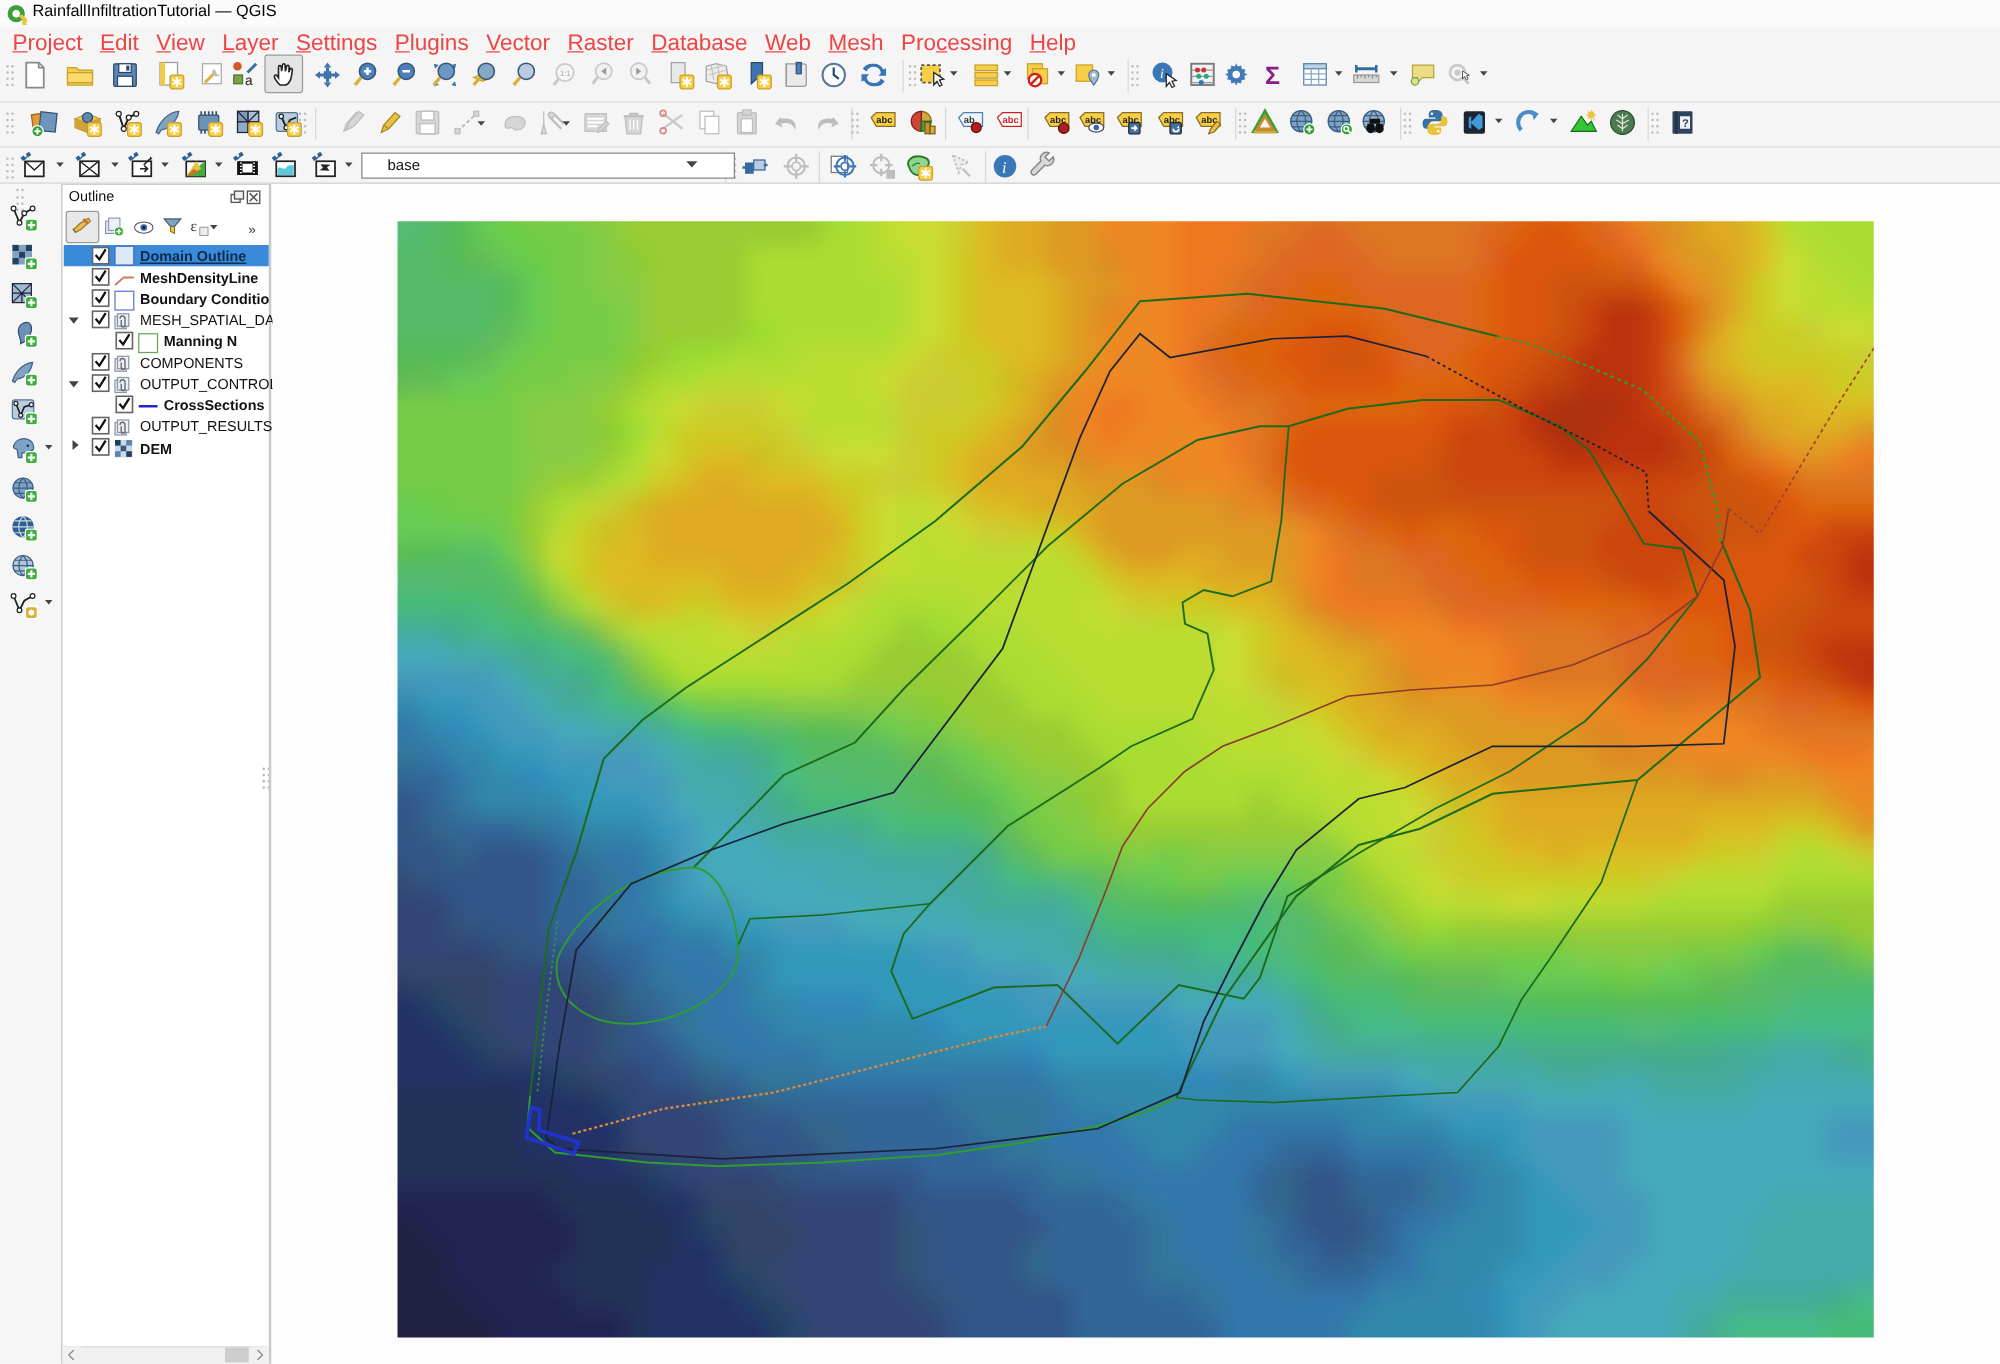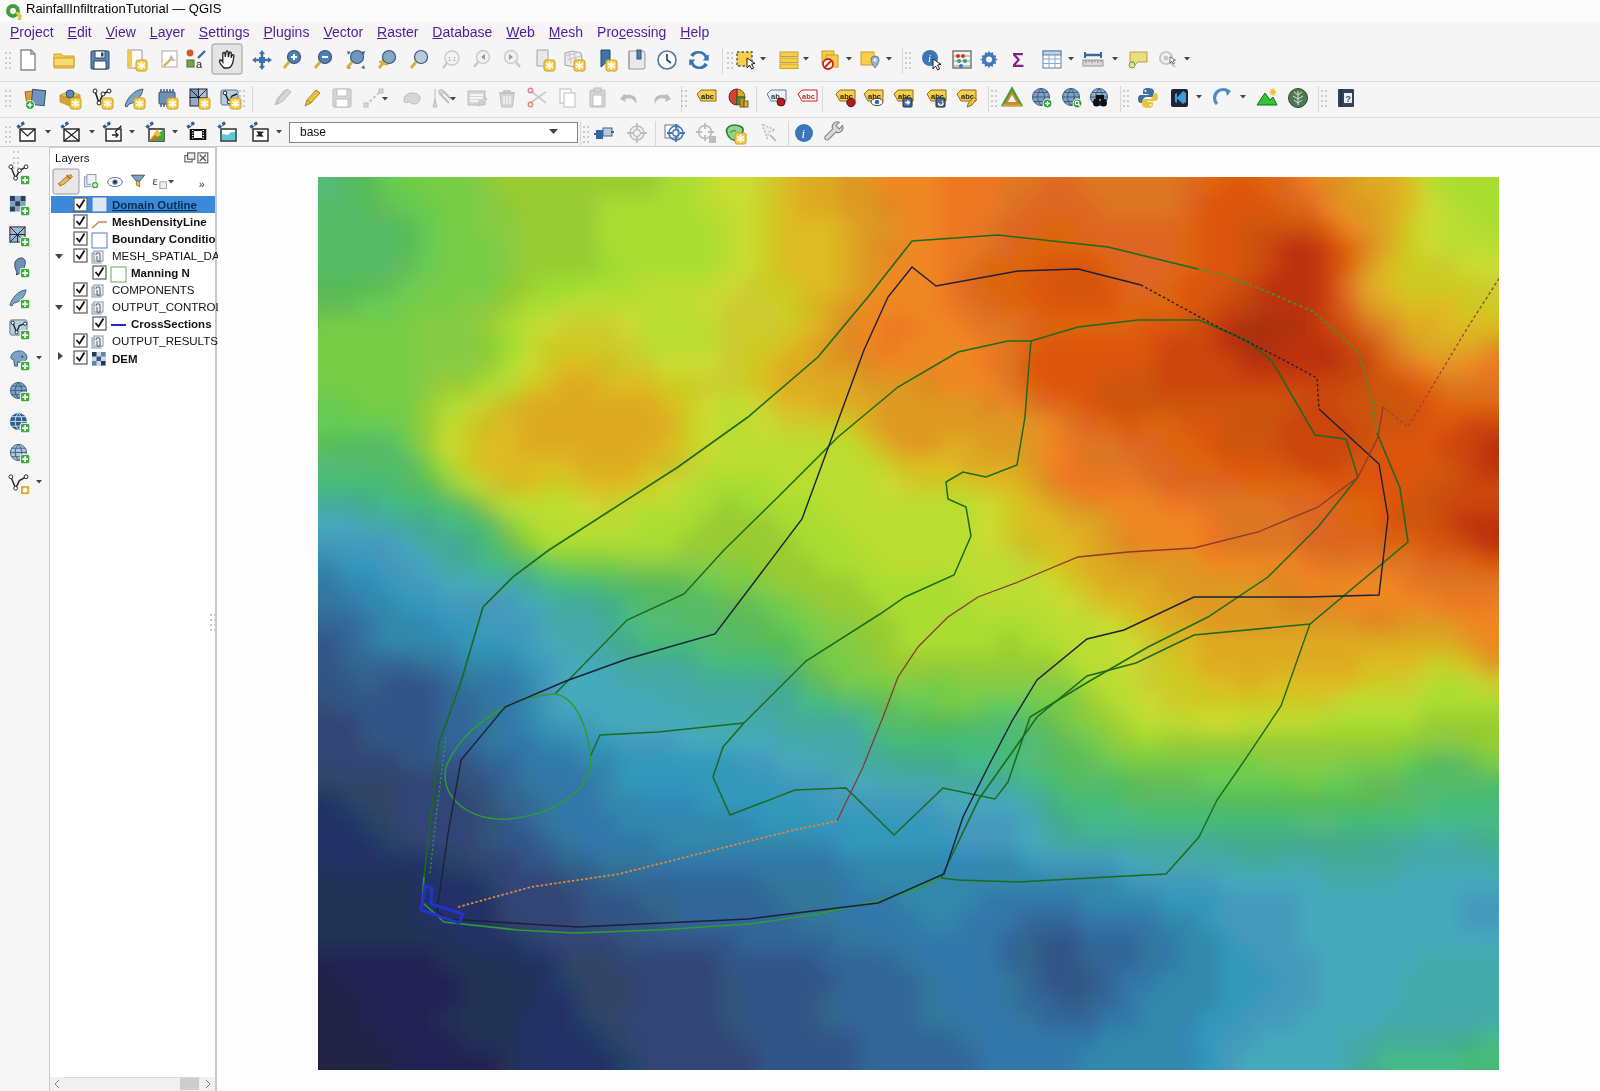--- a/index.html
+++ b/index.html
@@ -1,12 +1,12 @@
 <!DOCTYPE html>
-<html><head><meta charset="utf-8"><style>html,body{margin:0;padding:0;width:1600px;height:1091px;overflow:hidden;background:#fdfdfd;font-family:"Liberation Sans",sans-serif}.a{position:absolute}.mi{display:inline-block;padding:3px 7px;font-size:14px;color:#4c1d95}</style></head><body>
+<html><head><meta charset="utf-8"><style>html,body{margin:0;padding:0;width:1600px;height:1091px;overflow:hidden;background:#fdfdfd;font-family:"Liberation Sans",sans-serif}.a{position:absolute}.mi{display:inline-block;padding:3px 7px;font-size:18px;color:#ef4444}</style></head><body>
 <div class="a" style="left:0;top:0;width:1600px;height:146px;background:#f5f5f5"></div>
 <div class="a" style="left:0;top:0;width:1600px;height:22px;background:#fbfbfb"></div>
 <div class="a" style="left:0;top:81px;width:1600px;height:1px;background:#dcdcdc"></div>
 <div class="a" style="left:0;top:117px;width:1600px;height:1px;background:#dcdcdc"></div>
 <div class="a" style="left:0;top:146px;width:1600px;height:1px;background:#cccccc"></div>
 <svg class="a" style="left:5px;top:3px" width="17" height="17" viewBox="0 0 16 16">
     <circle cx="7.5" cy="7.5" r="6.5" fill="#3f9e3c"></circle>
     <circle cx="7.5" cy="7.5" r="2.8" fill="#fff"></circle>
     <path d="M9 9l6 6 1-3-4-4z" fill="#e9c33c"></path>
     <path d="M12 12l4 4h-4z" fill="#e9c33c"></path>
@@ -614,21 +614,21 @@
     </g>
     <rect x="788" y="121" width="1" height="26" fill="#d8d8d8"></rect>
     <g transform="translate(793,122) scale(1.0)">
       <circle cx="11" cy="11" r="9" fill="#3a77b8"></circle>
       <text x="8.5" y="16" font-size="13" font-style="italic" font-family="Liberation Serif" fill="#fff">i</text>
     </g>
     <g transform="translate(822,121) scale(1.0)">
       <path d="M20.5 4.5a5 5 0 01-6.6 6.6L7 18a2.3 2.3 0 11-3.2-3.2l6.9-6.9a5 5 0 016.6-6.6L14 4.6l3.2 3.2z" fill="#d9d9d9" stroke="#888" stroke-width="1.2"></path>
     </g>
   </svg>
-<div class="a" style="left:289px;top:122px;width:277px;height:19px;background:#fff;border:1px solid #868686;font-size:12px;color:#111;line-height:19px;padding-left:10px">base</div>
+<div class="a" style="left:289px;top:122px;width:277px;height:19px;background:#fff;border:1px solid #868686;font-size:12px;color:#111;line-height:19px;padding-left:20px">base</div>
 <svg class="a" style="left:548px;top:127px" width="12" height="10">
     <path d="M1 2l4.5 5L10 2z" fill="#444"></path>
   </svg>
 <div class="a" style="left:0;top:147px;width:49px;height:944px;background:#f6f6f6"></div>
 <svg class="a" style="left:0;top:0" width="48" height="520" viewBox="0 0 48 520">
     <circle cx="14" cy="152" r="1" fill="#bdbdbd"></circle>
     <circle cx="18" cy="152" r="1" fill="#bdbdbd"></circle>
     <circle cx="14" cy="158" r="1" fill="#bdbdbd"></circle>
     <circle cx="18" cy="158" r="1" fill="#bdbdbd"></circle>
     <circle cx="14" cy="163" r="1" fill="#bdbdbd"></circle>
@@ -726,21 +726,21 @@
     <circle cx="2" cy="3" r="1" fill="#b5b5b5"></circle>
     <circle cx="6" cy="3" r="1" fill="#b5b5b5"></circle>
     <circle cx="2" cy="8" r="1" fill="#b5b5b5"></circle>
     <circle cx="6" cy="8" r="1" fill="#b5b5b5"></circle>
     <circle cx="2" cy="13" r="1" fill="#b5b5b5"></circle>
     <circle cx="6" cy="13" r="1" fill="#b5b5b5"></circle>
     <circle cx="2" cy="18" r="1" fill="#b5b5b5"></circle>
     <circle cx="6" cy="18" r="1" fill="#b5b5b5"></circle>
   </svg>
 <div class="a" style="left:215px;top:147px;width:2px;height:944px;background:#c9c9c9"></div>
-<div class="a" style="left:55px;top:152px;font-size:11.5px;color:#111">Layers</div>
+<div class="a" style="left:55px;top:152px;font-size:11.5px;color:#111">Outline</div>
 <svg class="a" style="left:0;top:0" width="220" height="200" viewBox="0 0 220 200">
     <g transform="translate(184,152) scale(0.9)">
       <rect x="1" y="4" width="8" height="7" fill="none" stroke="#555" stroke-width="1.2"></rect>
       <rect x="4" y="1" width="8" height="7" fill="#eee" stroke="#555" stroke-width="1.2"></rect>
     </g>
     <g transform="translate(197,152) scale(0.9)">
       <rect x="1" y="1" width="11" height="11" fill="none" stroke="#555" stroke-width="1.2"></rect>
       <path d="M3 3l7 7M10 3l-7 7" stroke="#555" stroke-width="1.4"></path>
     </g>
     <rect x="53" y="169" width="26" height="25" rx="2" fill="#e8e8e8" stroke="#9a9a9a"></rect>

